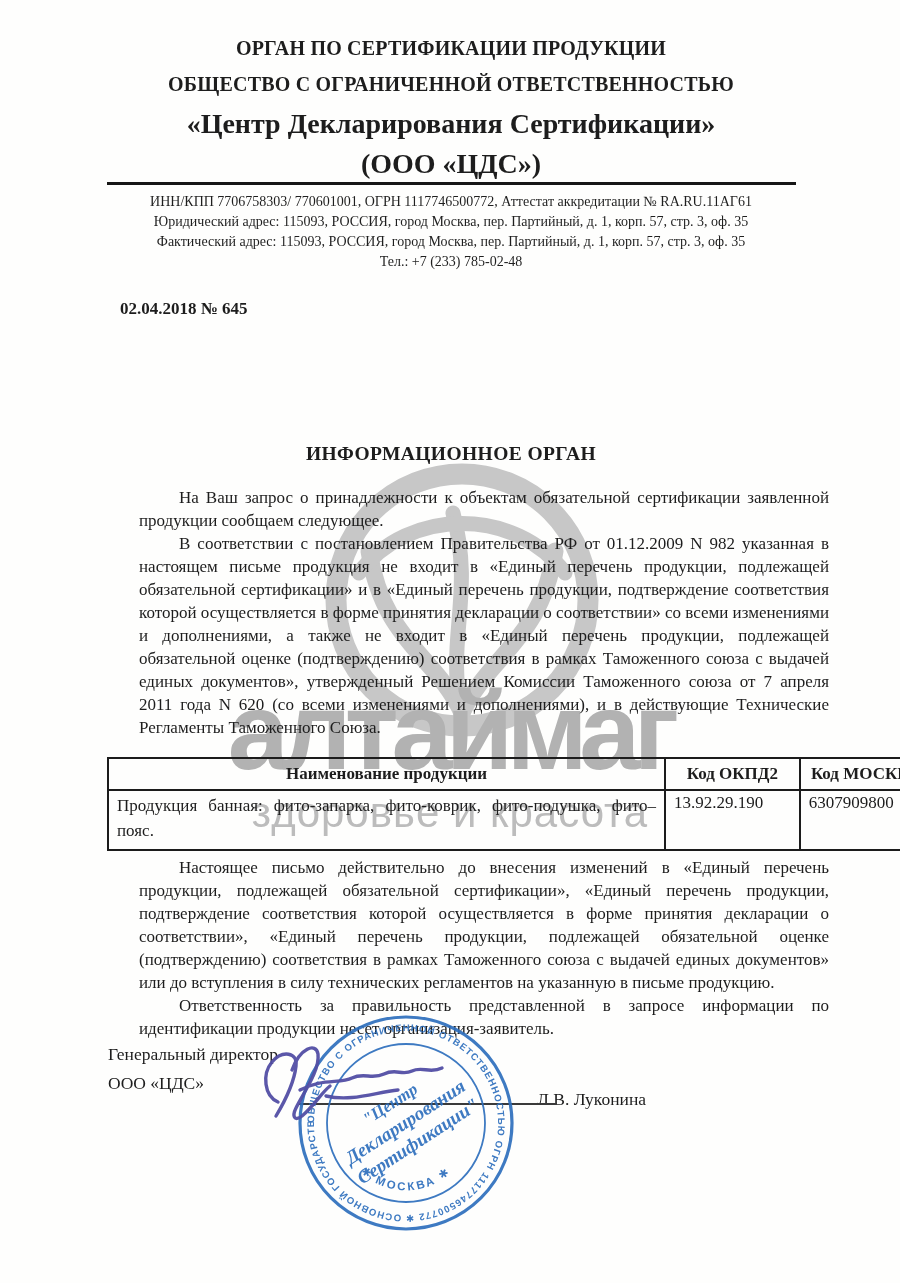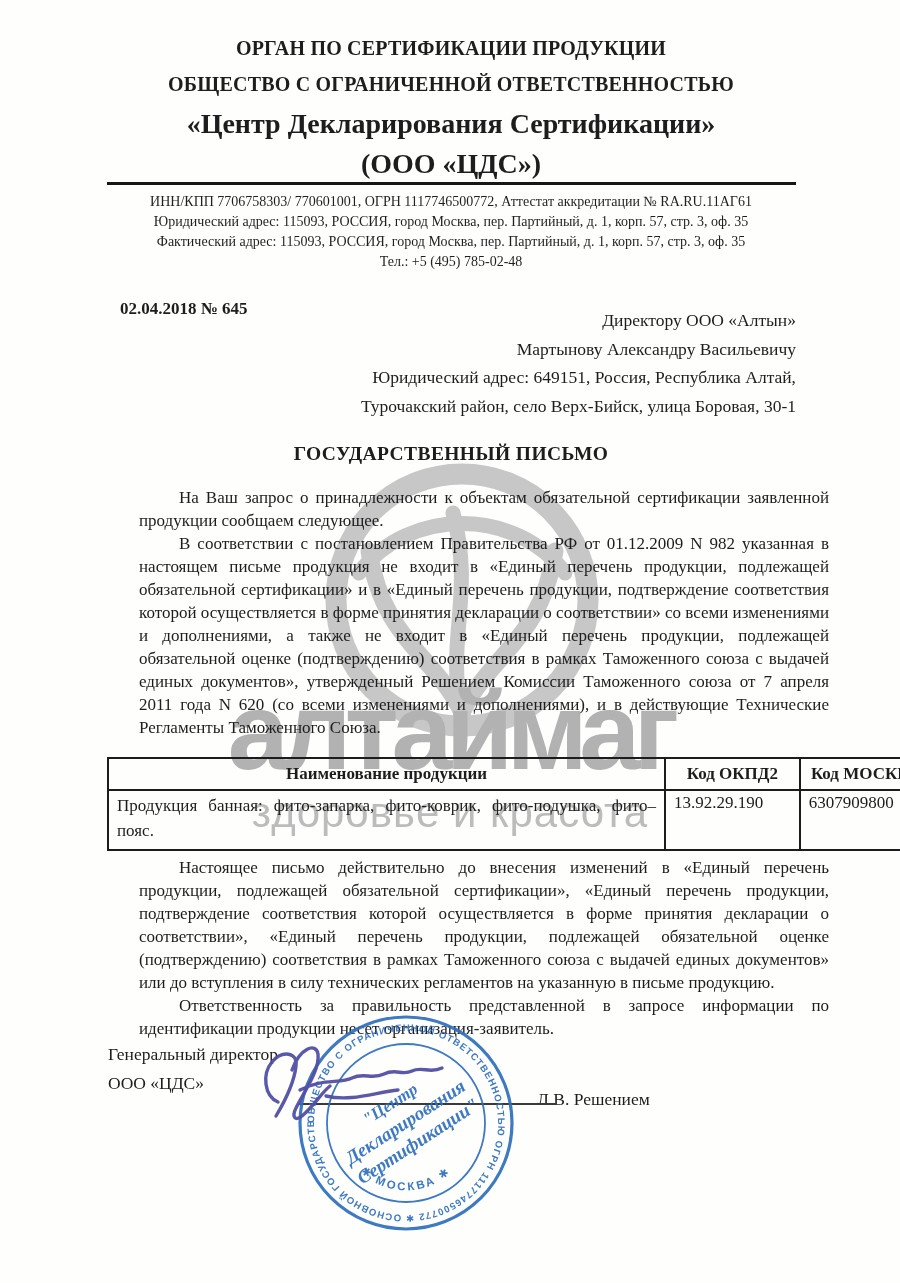--- a/index.html
+++ b/index.html
@@ -136,33 +136,27 @@
       <div class="org-line-lg">«Центр Декларирования Сертификации»</div>
       <div class="org-line-lg">(ООО «ЦДС»)</div>
     </div>
 
     <div class="rule"></div>
 
     <div class="requisites">
       <div>ИНН/КПП  7706758303/ 770601001, ОГРН 1117746500772, Аттестат аккредитации № RA.RU.11АГ61</div>
       <div>Юридический адрес: 115093, РОССИЯ, город Москва, пер. Партийный, д. 1, корп. 57, стр. 3, оф. 35</div>
       <div>Фактический адрес: 115093, РОССИЯ, город Москва, пер. Партийный, д. 1, корп. 57, стр. 3, оф. 35</div>
-      <div>Тел.: +5 (495) 785-02-48</div>
+      <div>Тел.: +7 (233) 785-02-48</div>
     </div>
 
     <div class="date-number">02.04.2018 № 645</div>
 
-    <div class="recipient">
-      <div>Директору ООО «Алтын»</div>
-      <div>Мартынову Александру Васильевичу</div>
-      <div>Юридический адрес: 649151, Россия, Республика Алтай,</div>
-      <div>Турочакский район, село Верх-Бийск, улица Боровая, 30-1</div>
-    </div>
-
-    <div class="letter-title">ГОСУДАРСТВЕННЫЙ ПИСЬМО</div>
+
+    <div class="letter-title">ИНФОРМАЦИОННОЕ ОРГАН</div>
 
     <div class="body-block block-1">
       <p>На Ваш запрос о принадлежности к объектам обязательной сертификации заявленной продукции сообщаем следующее.</p>
       <p>В соответствии с постановлением Правительства РФ от 01.12.2009 N 982 указанная в настоящем письме продукция не входит в «Единый перечень продукции, подлежащей обязательной сертификации» и в «Единый перечень продукции, подтверждение соответствия которой осуществляется в форме принятия декларации о соответствии» со всеми изменениями и дополнениями, а также не входит в «Единый перечень продукции, подлежащей обязательной оценке (подтверждению) соответствия в рамках Таможенного союза с выдачей единых документов», утвержденный Решением Комиссии Таможенного союза от 7 апреля 2011 года N 620 (со всеми изменениями и дополнениями), и в действующие Технические Регламенты Таможенного Союза.</p>
     </div>
 
     <table class="prod-table">
       <tbody>
         <tr>
           <th class="col-name">Наименование продукции</th>
@@ -181,21 +175,21 @@
       <p>Настоящее письмо действительно до внесения изменений в «Единый перечень продукции, подлежащей обязательной сертификации», «Единый перечень продукции, подтверждение соответствия которой осуществляется в форме принятия декларации о соответствии», «Единый перечень продукции, подлежащей обязательной оценке (подтверждению) соответствия в рамках Таможенного союза с выдачей единых документов» или до вступления в силу технических регламентов на указанную в письме продукцию.</p>
       <p>Ответственность за правильность представленной в запросе информации по идентификации продукции несет организация-заявитель.</p>
     </div>
 
     <div class="closing">
       <div>Генеральный директор</div>
       <div>ООО «ЦДС»</div>
     </div>
 
     <div class="sig-line"></div>
-    <div class="signer-name">Л.В. Решением</div>
+    <div class="signer-name">Л.В. Луконина</div>
   </div>
 
   <svg class="stamp" width="230" height="230" viewBox="0 0 230 230" fill="none" opacity="0.92">
     <defs>
       <path id="ringPath" d="M 115,115 m -92,0 a 92,92 0 1,1 184,0 a 92,92 0 1,1 -184,0"></path>
       <path id="moscowArc" d="M 56,146 A 66,66 0 0 0 174,146"></path>
     </defs>
     <circle cx="115" cy="115" r="106" stroke="#2e6fbd" stroke-width="3.2"></circle>
     <circle cx="115" cy="115" r="79" stroke="#2e6fbd" stroke-width="1.8"></circle>
     <text font-family="Liberation Sans, DejaVu Sans, sans-serif" font-size="9.6" letter-spacing="1" fill="#2e6fbd" font-weight="bold">

